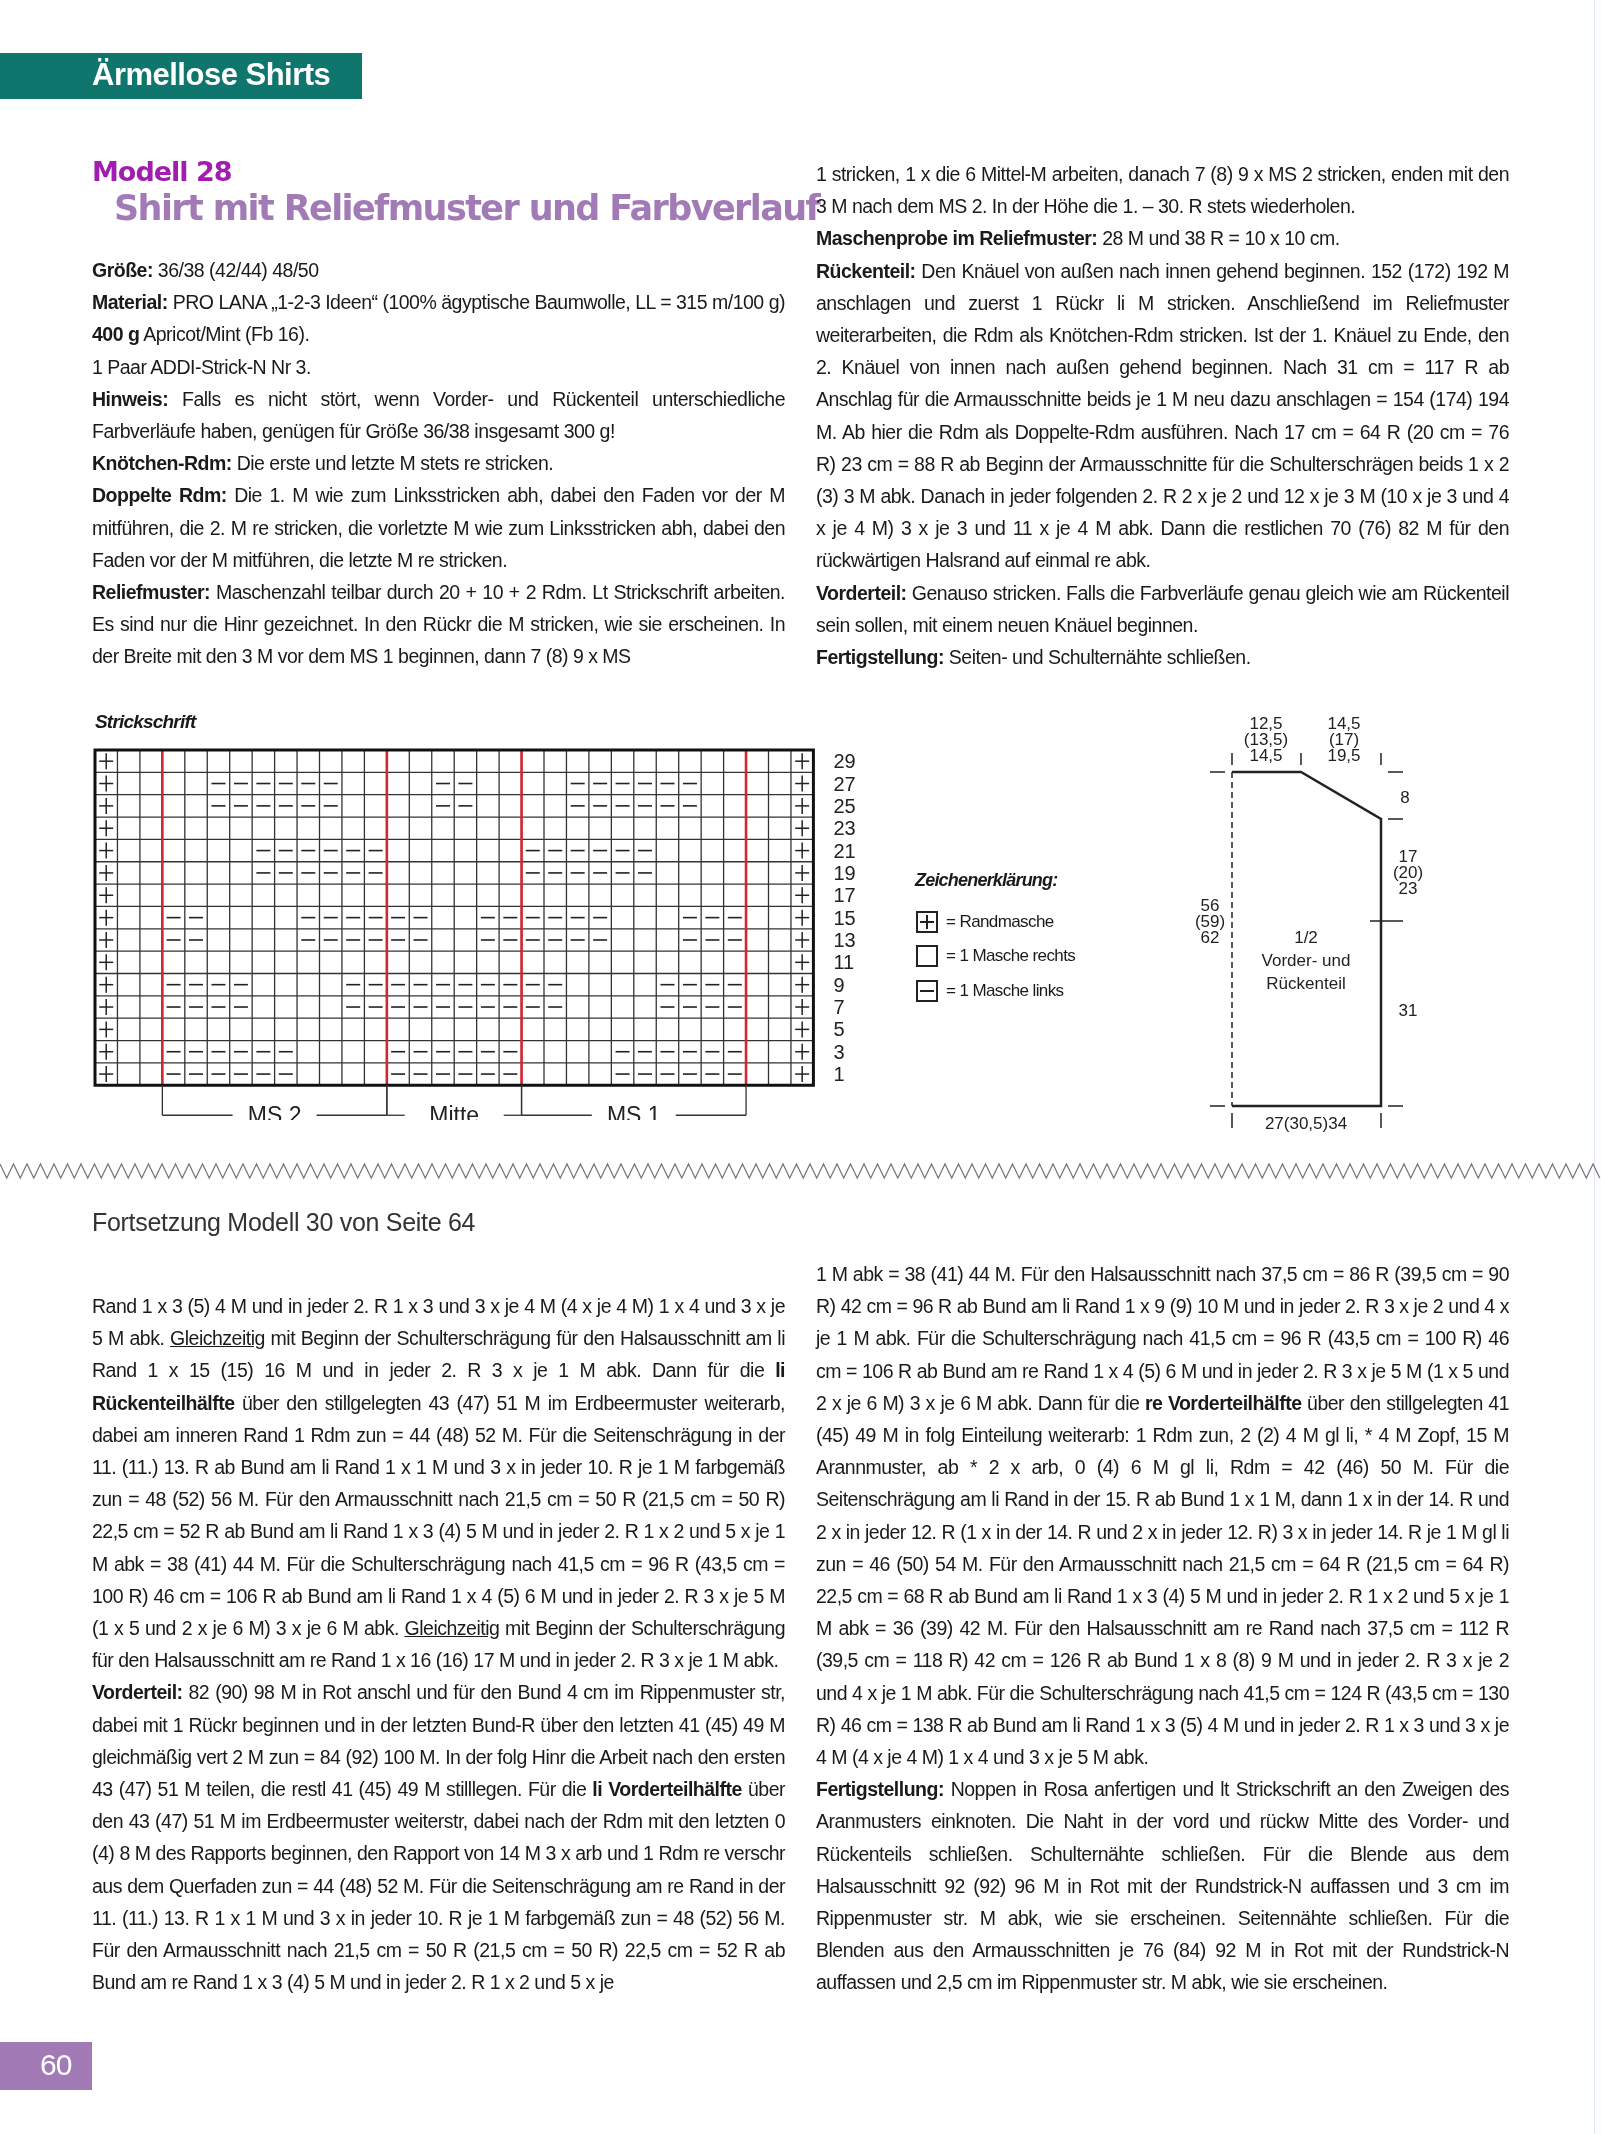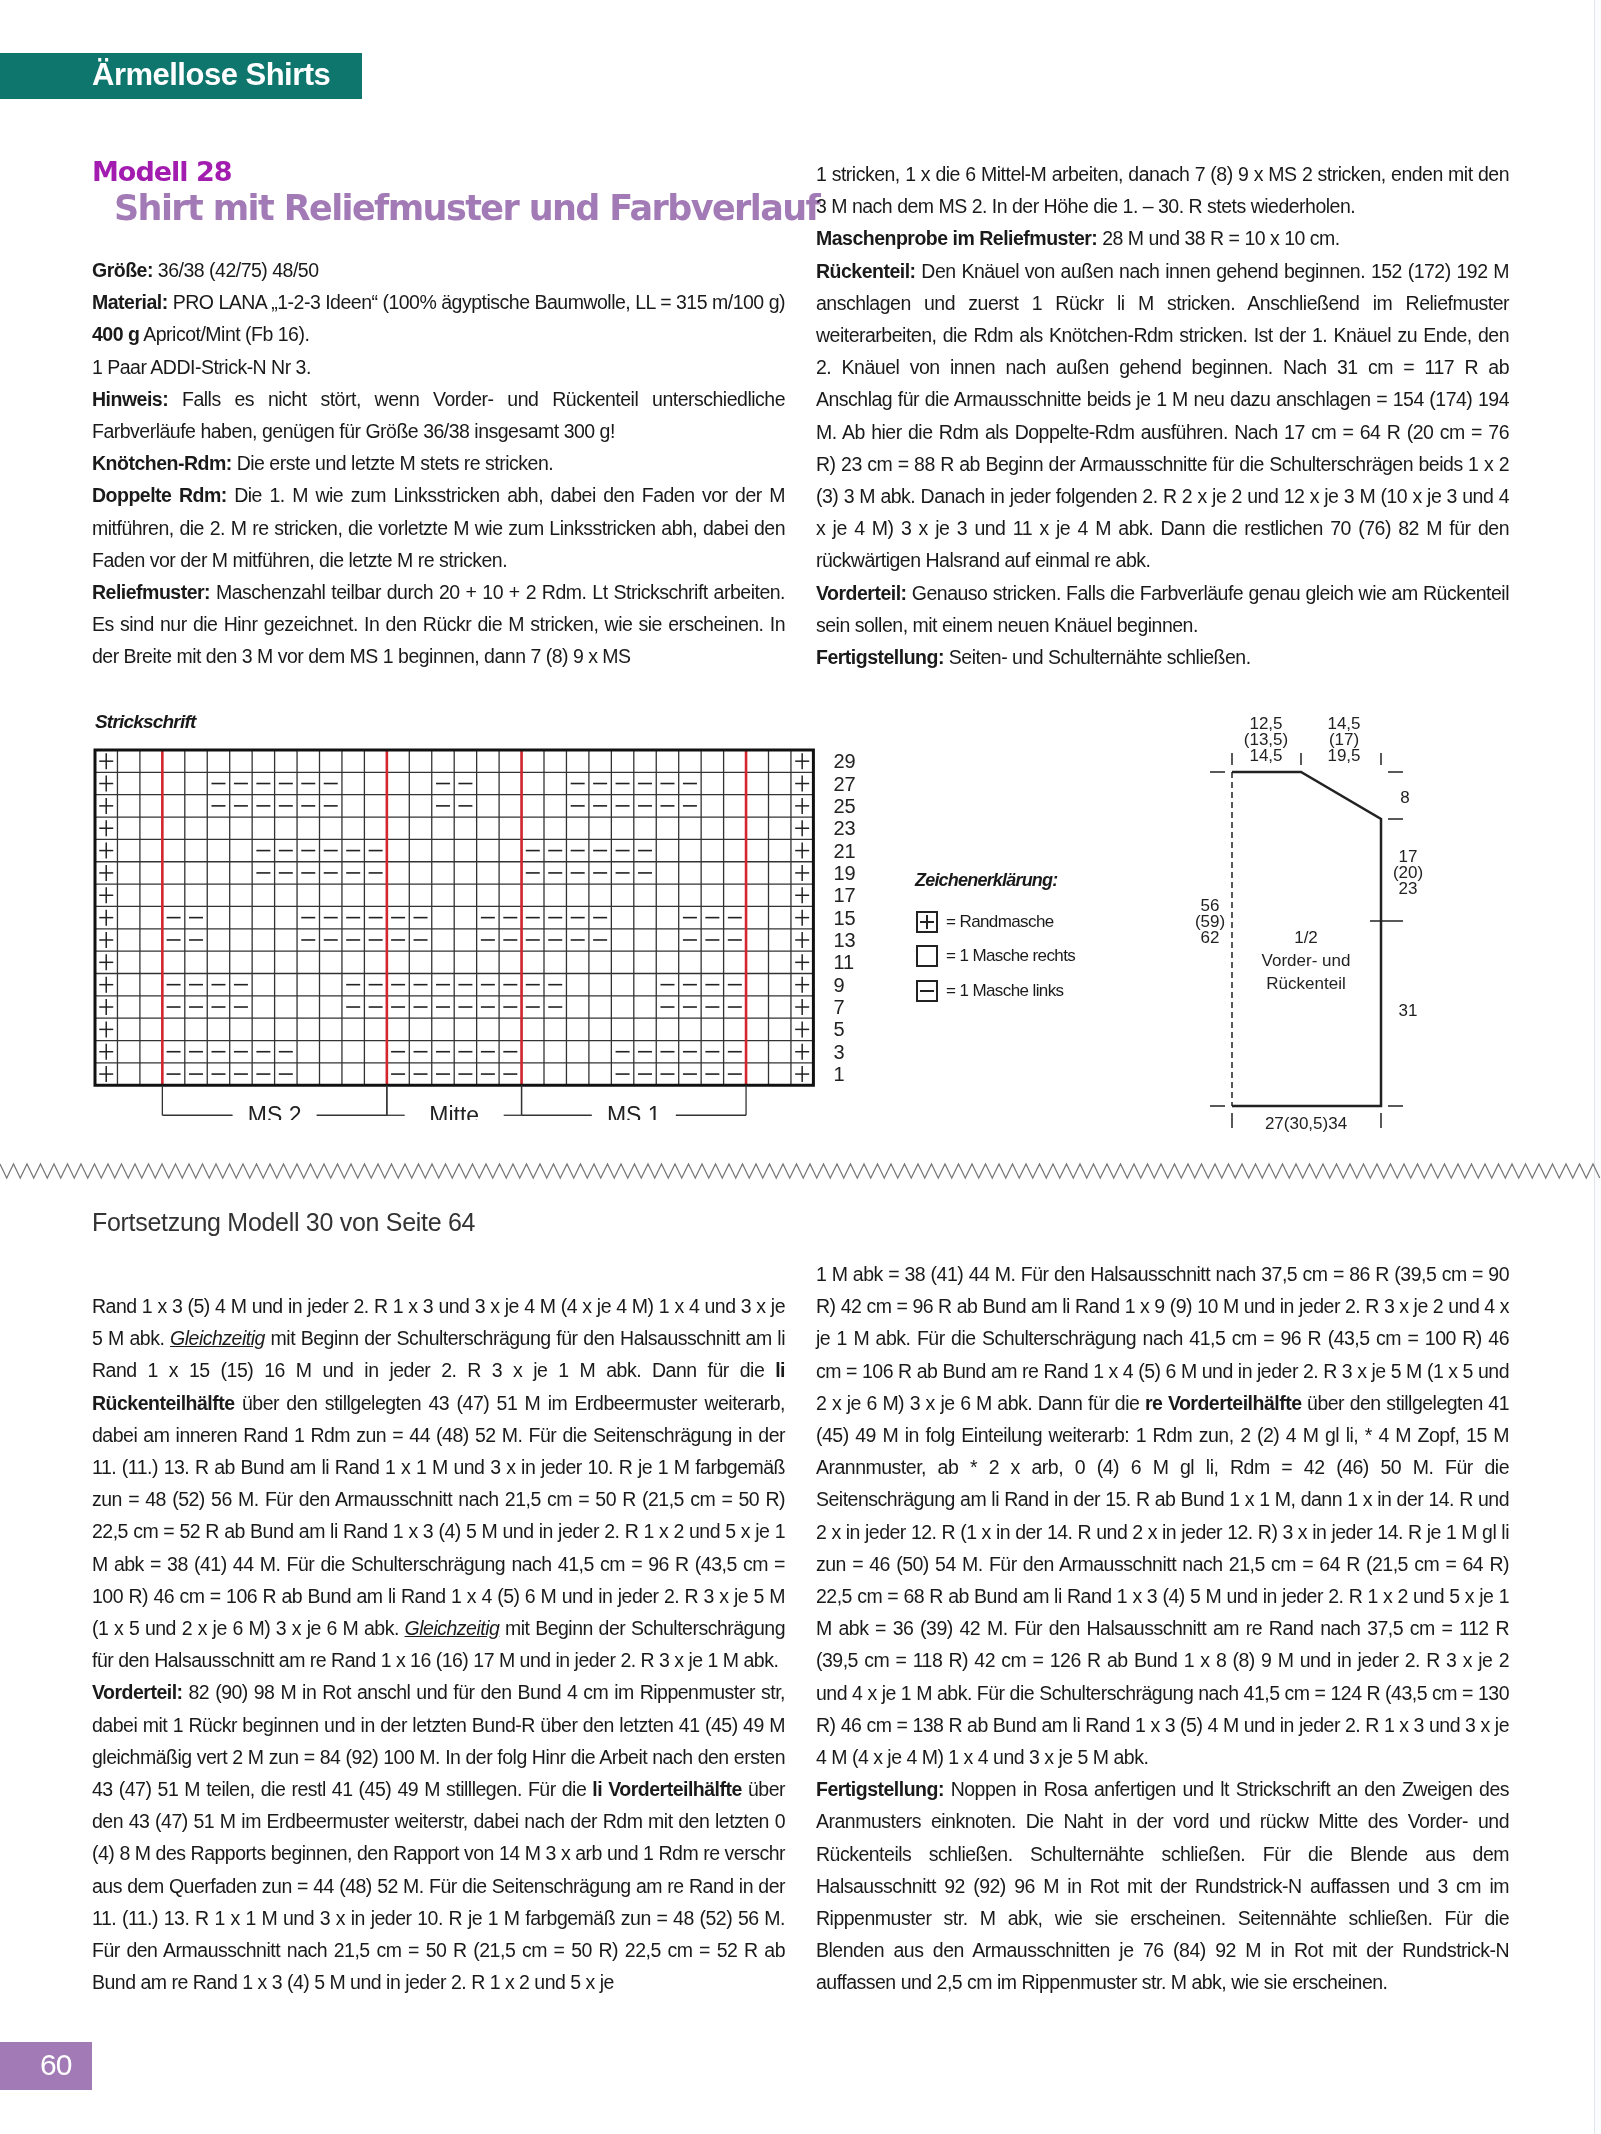--- a/index.html
+++ b/index.html
@@ -5,21 +5,21 @@
   html, body { margin:0; padding:0; background:#fff; }
   body { width:1601px; height:2134px; position:relative; overflow:hidden;
          font-family:"Liberation Sans", sans-serif; color:#1a1a1a; }
   .section-tab { position:absolute; left:0; top:53px; width:362px; height:46px; background:#0f766e; }
   .section-tab span { position:absolute; left:92px; top:4px; color:#fff; font-size:31px; font-weight:bold; letter-spacing:-0.5px; }
   .model-no { position:absolute; left:92px; top:156px; color:#a21caf; font-size:27px; font-weight:bold; font-family:"DejaVu Sans", sans-serif; letter-spacing:-1px; }
   .model-title { position:absolute; left:92px; top:188px; color:#a27ab6; font-size:35px; font-weight:bold; font-family:"DejaVu Sans", sans-serif; letter-spacing:-1.6px;margin-left:22px; }
   .col { position:absolute; font-size:19.5px; line-height:32.2px; text-align:justify; letter-spacing:-0.5px; font-family:"Liberation Sans", sans-serif; transform-origin:0 0; }
   .col p { margin:0; }
   .col b { font-weight:bold; }
-  .col u { text-decoration:underline;font-style:italic; }
+  .col u { text-decoration:underline; }
   #colA { left:92px; top:254px; width:693px; }
   #colB { left:816px; top:158px; width:693px; }
   #colC { left:92px; top:1290px; width:693px; }
   #colD { left:816px; top:1258px; width:693px; }
   .cont-title { position:absolute; left:92px; top:1208px; font-size:25px; color:#333; letter-spacing:-0.3px; }
   .zigzag { position:absolute; left:0; top:1162px; width:1601px; height:20px; }
   .chart-title { position:absolute; left:95px; top:711px; font-size:19px; font-weight:bold; font-style:italic; letter-spacing:-0.8px; }
   #chart { position:absolute; left:80px; top:740px; }
   .legend-title { position:absolute; left:915px; top:870px; font-size:18px; font-weight:bold; font-style:italic; letter-spacing:-0.8px; }
   .legend-item { position:absolute; left:916px; height:28px; display:flex; align-items:center; font-size:17px; letter-spacing:-0.6px; }
@@ -35,21 +35,21 @@
 <div class="rline"></div>
 
 <div class="section-tab">
   <span>Ärmellose Shirts</span>
 </div>
 
 <div class="model-no">Modell 28</div>
 <div class="model-title">Shirt mit Reliefmuster und Farbverlauf</div>
 
 <div class="col" id="colA">
-  <p><b>Größe:</b><span> 36/38 (42/75) 48/50</span></p>
+  <p><b>Größe:</b><span> 36/38 (42/44) 48/50</span></p>
   <p><b>Material:</b><span> PRO LANA „1-2-3 Ideen“ (100% ägyptische Baumwolle, LL = 315 m/100 g) </span><b>400 g</b><span> Apricot/Mint (Fb 16).</span></p>
   <p>1 Paar ADDI-Strick-N Nr 3.</p>
   <p><b>Hinweis:</b><span> Falls es nicht stört, wenn Vorder- und Rückenteil unterschiedliche Farbverläufe haben, genügen für Größe 36/38 insgesamt 300 g!</span></p>
   <p><b>Knötchen-Rdm:</b><span> Die erste und letzte M stets re stricken.</span></p>
   <p><b>Doppelte Rdm:</b><span> Die 1. M wie zum Linksstricken abh, dabei den Faden vor der M mitführen, die 2. M re stricken, die vorletzte M wie zum Linksstricken abh, dabei den Faden vor der M mitführen, die letzte M re stricken.</span></p>
   <p><b>Reliefmuster:</b><span> Maschenzahl teilbar durch 20 + 10 + 2 Rdm. Lt Strickschrift arbeiten. Es sind nur die Hinr gezeichnet. In den Rückr die M stricken, wie sie erscheinen. In der Breite mit den 3 M vor dem MS 1 beginnen, dann 7 (8) 9 x MS</span></p>
 </div>
 
 <div class="col" id="colB">
   <p>1 stricken, 1 x die 6 Mittel-M arbeiten, danach 7 (8) 9 x MS 2 stricken, enden mit den 3 M nach dem MS 2. In der Höhe die 1. – 30. R stets wiederholen.</p>

